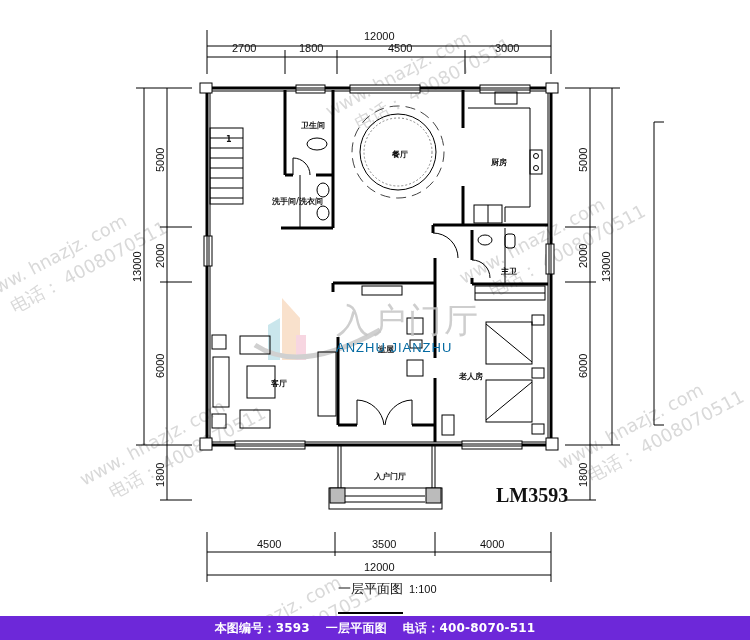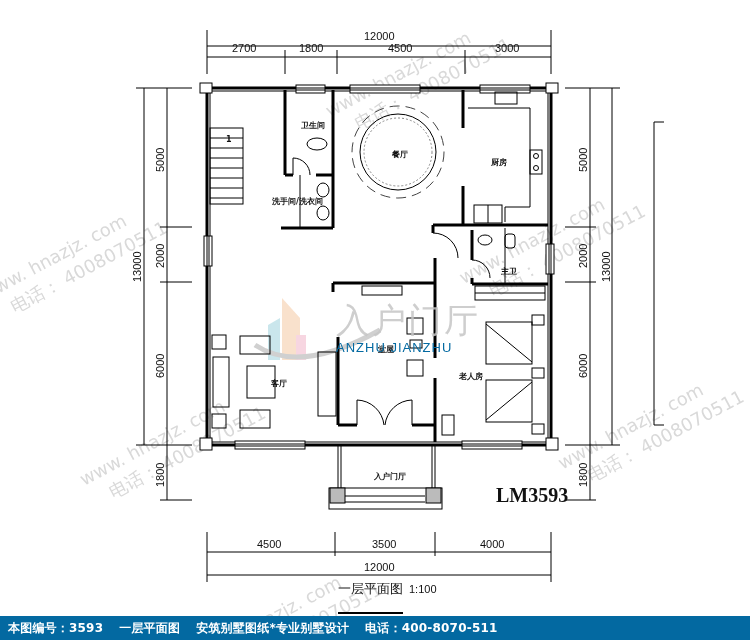--- a/index.html
+++ b/index.html
@@ -1,22 +1,22 @@
 <!DOCTYPE html>
 <html><head>
 <meta charset="utf-8">
 <style>
   html,body{margin:0;padding:0;background:#fff;}
   body{width:750px;height:640px;position:relative;overflow:hidden;font-family:"DejaVu Sans",sans-serif;}
   #plan{position:absolute;left:0;top:0;width:750px;height:640px;}
   .dim{font-family:"Liberation Sans Narrow","Liberation Sans",sans-serif;font-size:11px;fill:#111;}
   .room{font-family:"DejaVu Sans",sans-serif;font-size:8px;fill:#111;font-weight:bold;}
   .wm{font-family:"DejaVu Sans",sans-serif;font-size:18px;fill:#d9d9d9;}
-  .footer{position:absolute;left:0;top:616px;width:750px;height:24px;background:#0369a1;color:#fff;
-    display:flex;align-items:center;font-family:"DejaVu Sans",sans-serif;font-size:12px;font-weight:bold;letter-spacing:0.2px;}
+  .footer{position:absolute;left:0;top:616px;width:750px;height:24px;background:#6d28d9;color:#fff;
+    display:flex;align-items:center;justify-content:center;font-family:"DejaVu Sans",sans-serif;font-size:12px;font-weight:bold;letter-spacing:0.2px;}
   .footer span{margin:0 8px;}
   .code{position:absolute;left:480px;top:484px;font-family:"Liberation Serif",serif;font-size:20px;font-weight:bold;color:#111;margin-left:16px;}
   .title{position:absolute;left:338px;top:580px;font-family:"DejaVu Sans",sans-serif;font-size:13px;color:#111;}
   .title .name{border-bottom:2px solid #000;padding-bottom:16px;}
   .title .scale{font-family:"Liberation Sans",sans-serif;font-size:11px;margin-left:6px;}
   .brand{position:absolute;left:336px;top:298px;font-family:"DejaVu Sans",sans-serif;font-size:34px;color:#c6c6c6;letter-spacing:2px;opacity:0.85;}
   .brand-sub{position:absolute;left:336px;top:340px;font-family:"Liberation Sans",sans-serif;font-size:13px;color:#0369a1;letter-spacing:1px;}
 </style>
 </head>
 <body>
@@ -264,15 +264,14 @@
 
 <div class="code">LM3593</div>
 
 <div class="title">
   <span class="name">一层平面图</span><span class="scale">1:100</span>
 </div>
 
 <div class="footer">
   <span>本图编号：3593</span>
   <span>一层平面图</span>
-  <span>安筑别墅图纸*专业别墅设计</span>
   <span>电话：400-8070-511</span>
 </div>
 
 </body></html>

